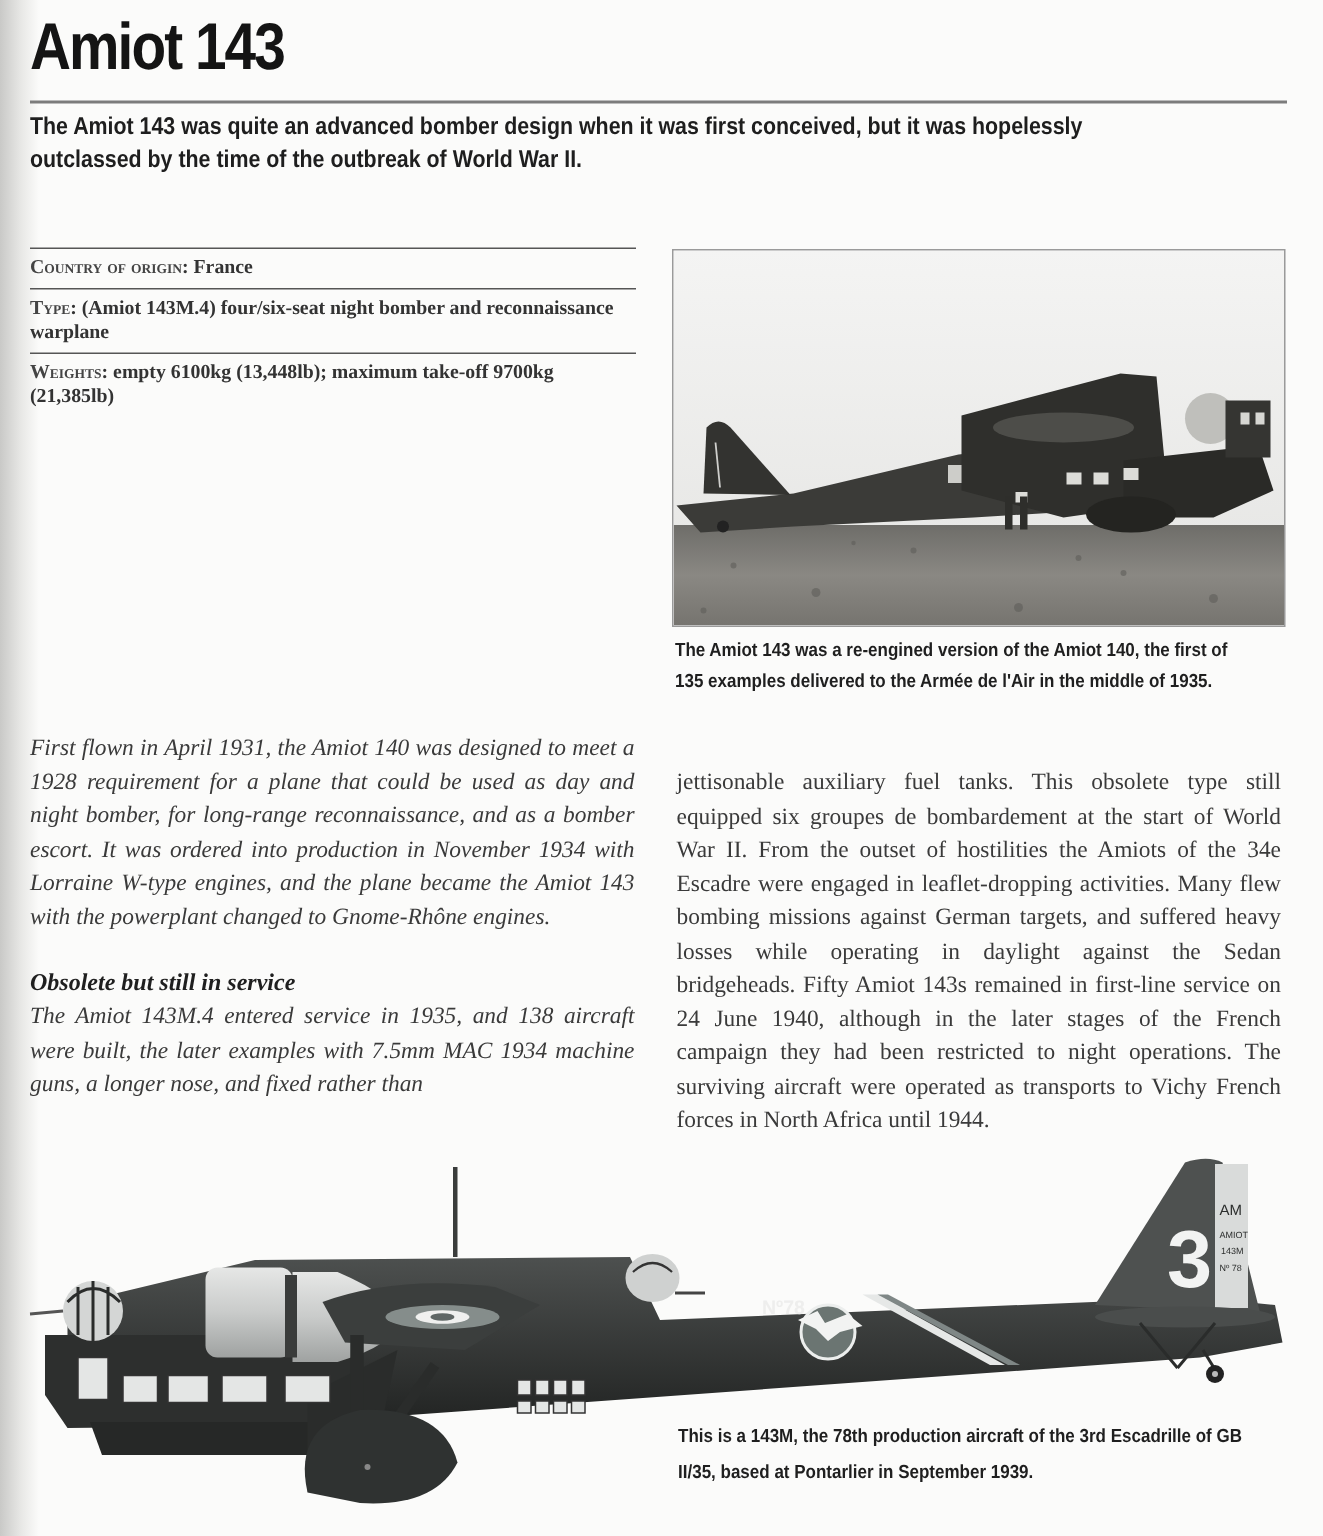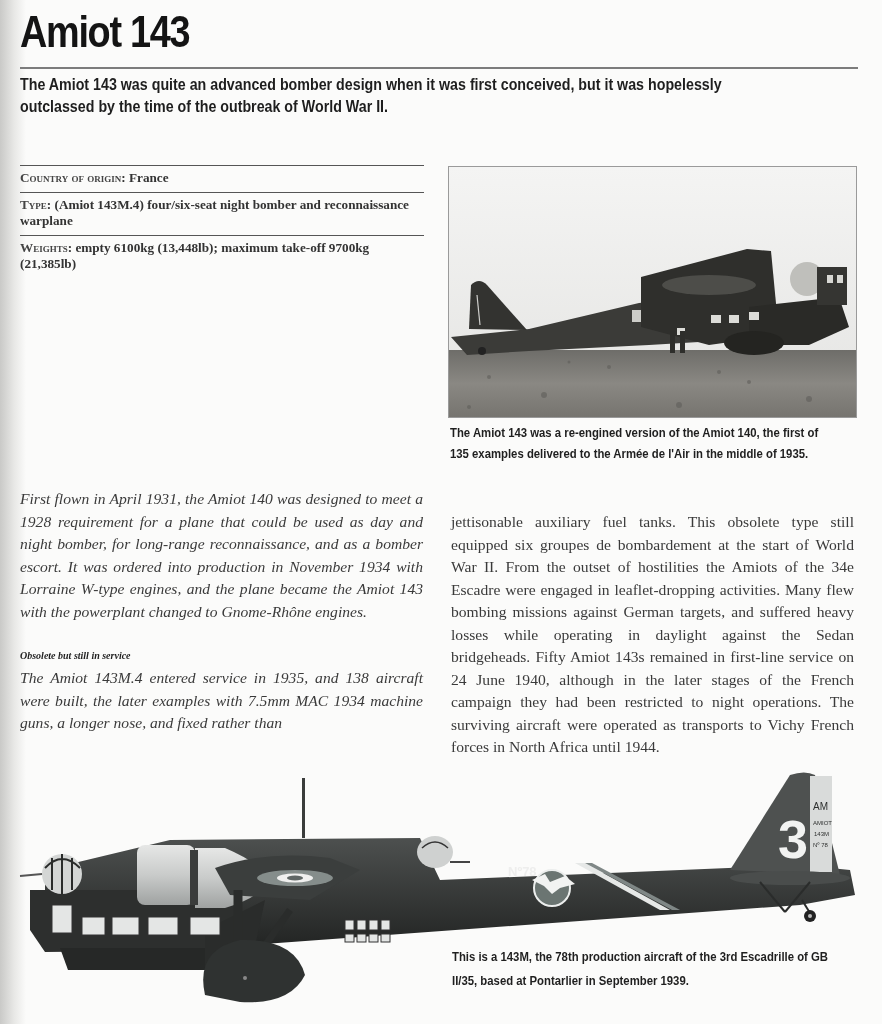--- a/index.html
+++ b/index.html
@@ -50,21 +50,21 @@
   }
   .col {
     position:absolute; width:403px;
     font-size:15.6px; line-height:22.5px; color:#3a3a3a;
     text-align:justify;
   }
   .col p { margin:0; }
   .col-left { left:20px; top:488px;font-style:italic; }
   .col-right { left:451px; top:488px;margin-top:23px; }
   .subhead {
-    font-weight:bold; font-size:10px; color:#1f1f1f; margin-top:22px; line-height:22px;
+    font-weight:bold; font-size:16px; color:#1f1f1f; margin-top:22px; line-height:22px;
   }
   .profile {
     position:absolute; left:0; top:770px; width:882px; height:254px;
   }
   .profile-caption {
     position:absolute; left:452px; top:945px; width:430px;
     font-family:"Liberation Sans", "DejaVu Sans", sans-serif;
     font-weight:bold; font-size:12.6px; line-height:24px; color:#1f1f1f;
     transform:scaleX(0.9); transform-origin:left top;
   }

